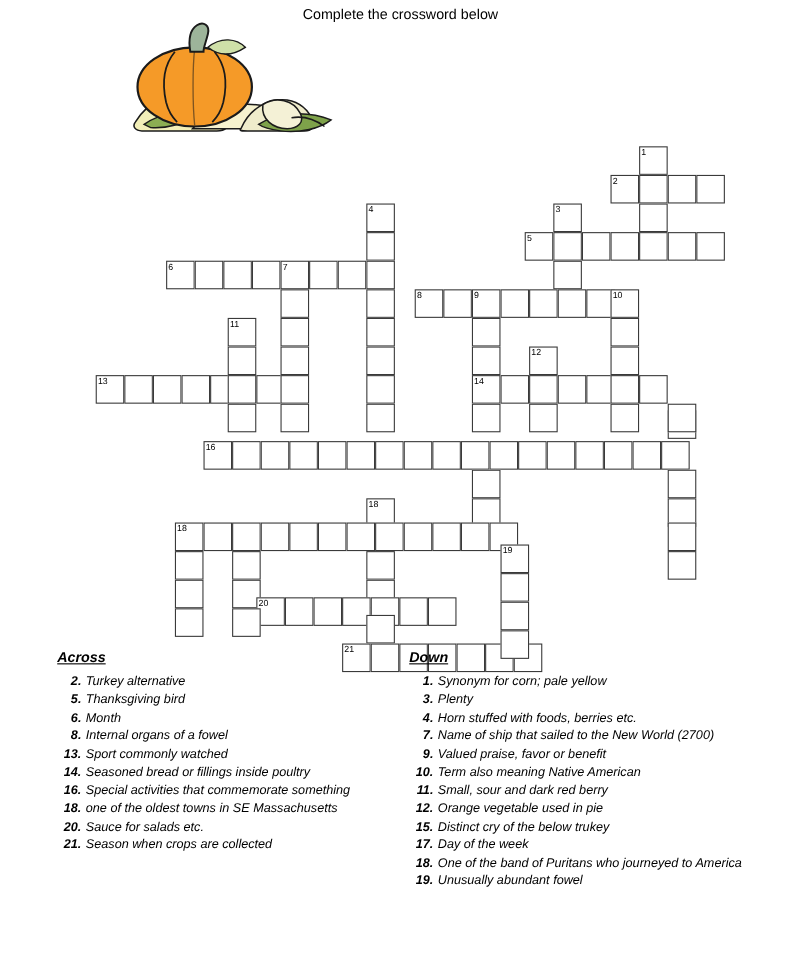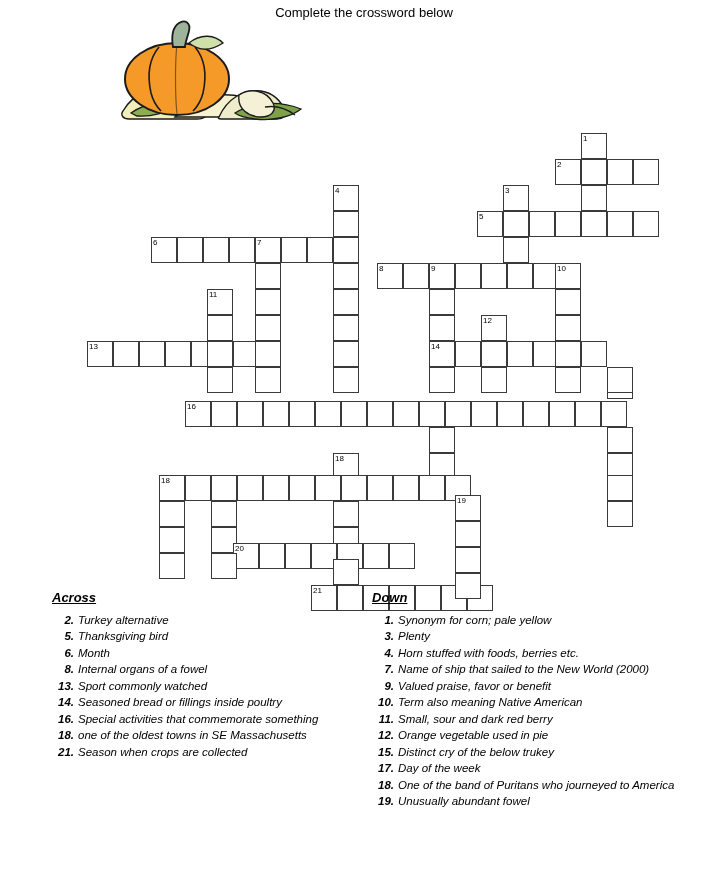--- a/index.html
+++ b/index.html
@@ -314,31 +314,32 @@
     <div class="clue-head">Across</div>
     <ol class="clue-list" id="across-list">
         <li><span class="cn">2.</span><span>Turkey alternative</span></li>
         <li><span class="cn">5.</span><span>Thanksgiving bird</span></li>
         <li><span class="cn">6.</span><span>Month</span></li>
         <li><span class="cn">8.</span><span>Internal organs of a fowel</span></li>
         <li><span class="cn">13.</span><span>Sport commonly watched</span></li>
         <li><span class="cn">14.</span><span>Seasoned bread or fillings inside poultry</span></li>
         <li><span class="cn">16.</span><span>Special activities that commemorate something</span></li>
         <li><span class="cn">18.</span><span>one of the oldest towns in SE Massachusetts</span></li>
+        <li><span class="cn">20.</span><span>Sauce for salads etc.</span></li>
         <li><span class="cn">21.</span><span>Season when crops are collected</span></li>
       </ol>
   </div>
 
   <div class="clues" id="down-block">
     <div class="clue-head">Down</div>
     <ol class="clue-list" id="down-list">
         <li><span class="cn">1.</span><span>Synonym for corn; pale yellow</span></li>
         <li><span class="cn">3.</span><span>Plenty</span></li>
         <li><span class="cn">4.</span><span>Horn stuffed with foods, berries etc.</span></li>
-        <li><span class="cn">7.</span><span>Name of ship that sailed to the New World (2000)</span></li>
+        <li><span class="cn">7.</span><span>Name of ship that sailed to the New World (2700)</span></li>
         <li><span class="cn">9.</span><span>Valued praise, favor or benefit</span></li>
         <li><span class="cn">10.</span><span>Term also meaning Native American</span></li>
         <li><span class="cn">11.</span><span>Small, sour and dark red berry</span></li>
         <li><span class="cn">12.</span><span>Orange vegetable used in pie</span></li>
         <li><span class="cn">15.</span><span>Distinct cry of the below trukey</span></li>
         <li><span class="cn">17.</span><span>Day of the week</span></li>
         <li><span class="cn">18.</span><span>One of the band of Puritans who journeyed to America</span></li>
         <li><span class="cn">19.</span><span>Unusually abundant fowel</span></li>
       </ol>
   </div>

